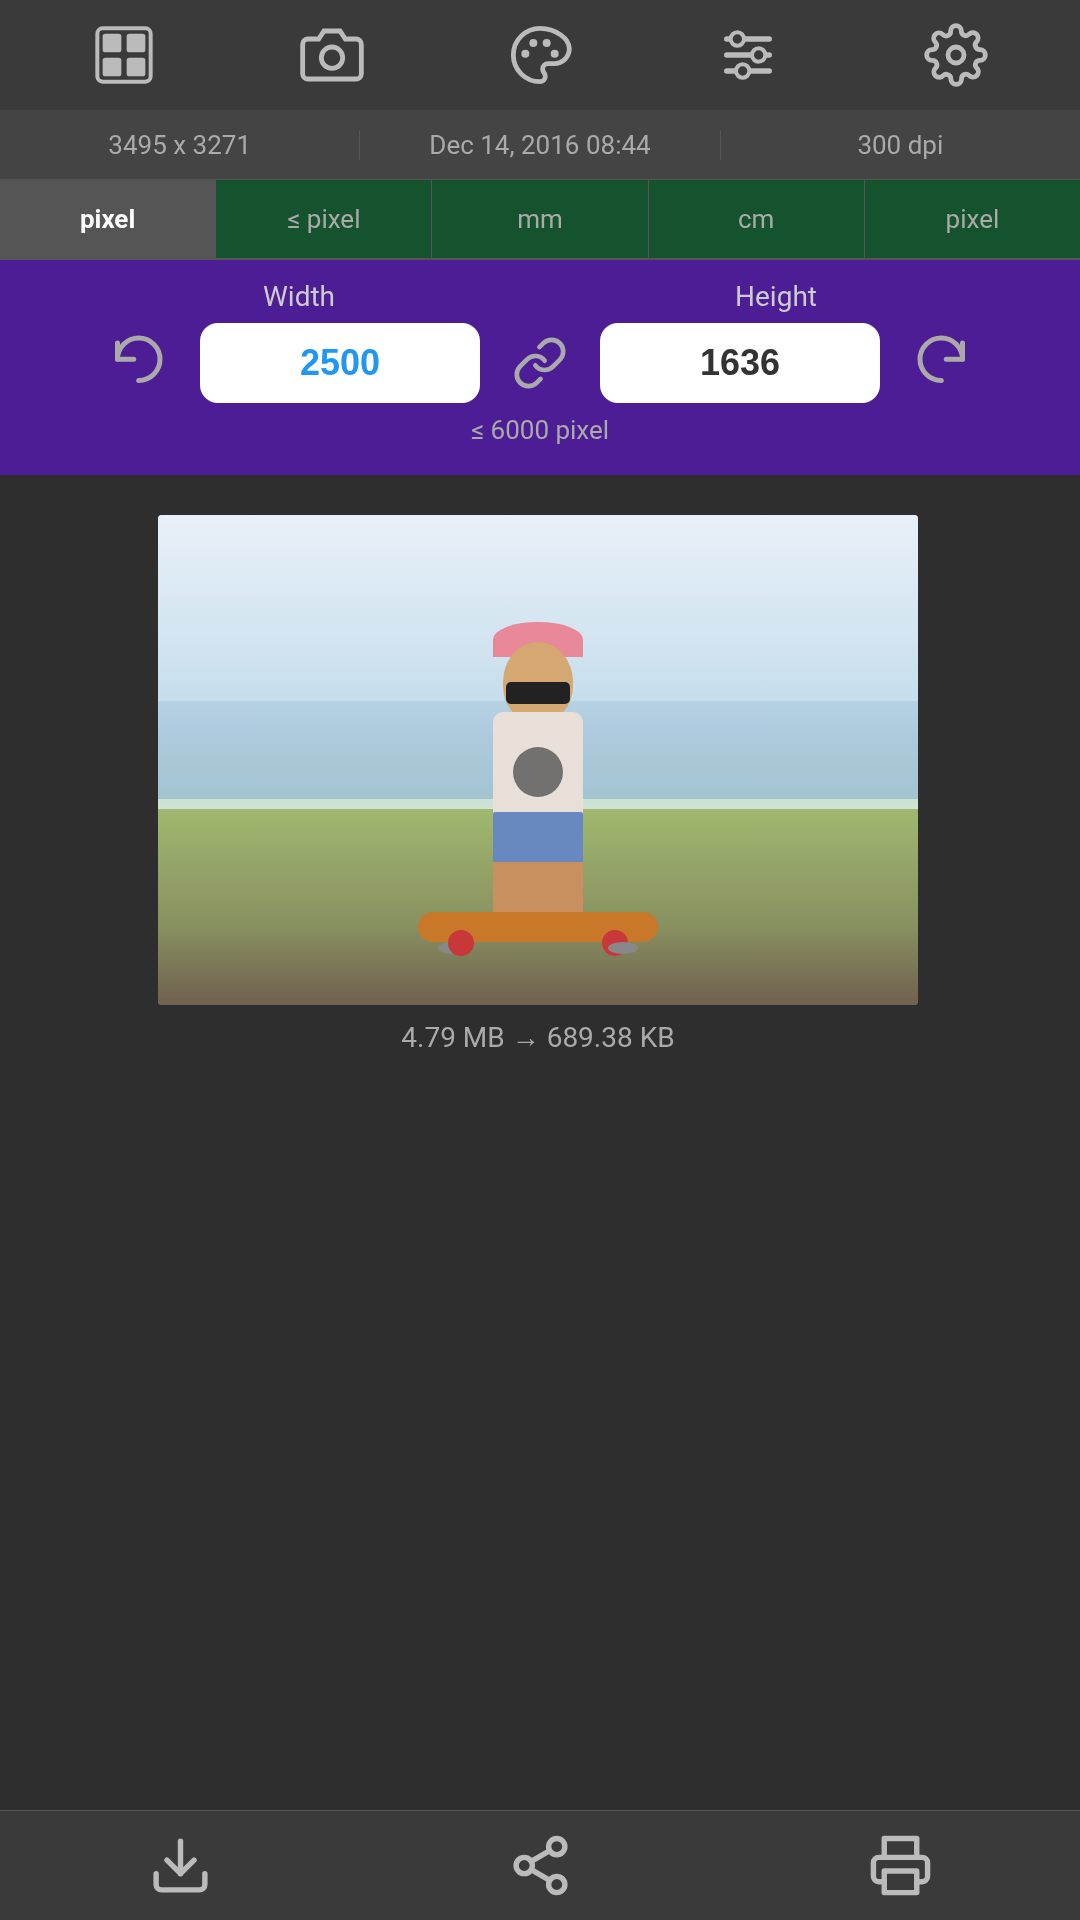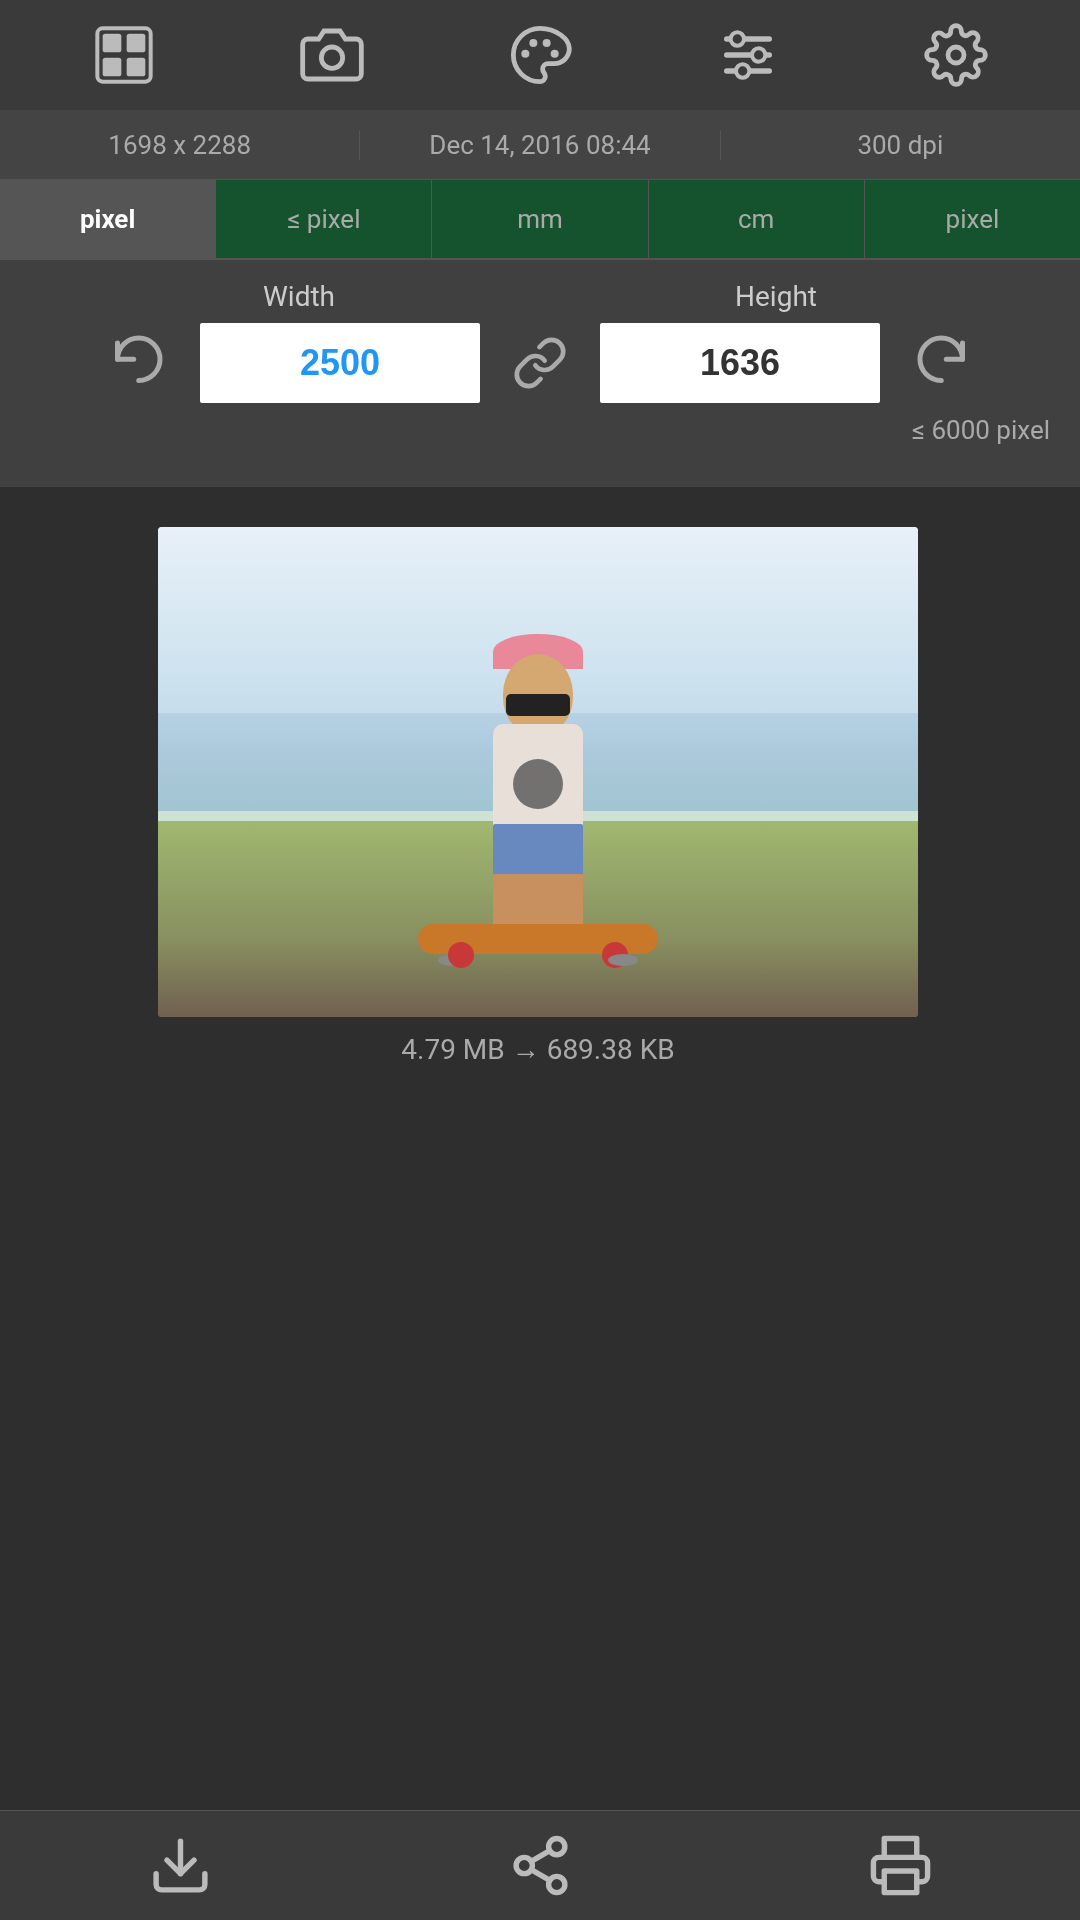--- a/index.html
+++ b/index.html
@@ -71,22 +71,22 @@
     }
     .unit-tab:last-child { border-right: none; }
     .unit-tab.active {
       background: #555;
       color: #fff;
       font-weight: bold;
     }
 
     
     #resize-controls {
-      background: #404040;
-      padding: 20px 30px 42px 30px;
+      background: #4c1d95;
+      padding: 20px 30px 30px 30px;
     }
     .resize-labels {
       display: flex;
       justify-content: center;
       gap: 400px;
       margin-bottom: 10px;
     }
     .resize-label {
       font-size: 28px;
       color: #ccc;
@@ -109,21 +109,21 @@
     .resize-arrow-btn svg {
       width: 60px;
       height: 60px;
       fill: #aaa;
     }
     .resize-input {
       width: 280px;
       height: 80px;
       background: #fff;
       border: none;
-      border-radius: 2px;
+      border-radius: 18px;
       font-size: 36px;
       text-align: center;
       color: #2196F3;
       font-weight: bold;
       outline: none;
     }
     .resize-input.height-val {
       color: #333;
     }
     .link-icon-btn {
@@ -133,21 +133,21 @@
       align-items: center;
       justify-content: center;
       cursor: pointer;
     }
     .link-icon-btn svg {
       width: 56px;
       height: 56px;
       fill: #aaa;
     }
     .constraint-text {
-      text-align: right;
+      text-align: center;
       font-size: 26px;
       color: #aaa;
       margin-top: 12px;
     }
 
     
     #preview-area {
       display: flex;
       align-items: center;
       justify-content: center;
@@ -389,21 +389,21 @@
   </div>
   <div class="toolbar-icon">
     <svg viewBox="0 0 24 24">
         <circle cx="12" cy="12" r="3" fill="none" stroke="#bbb" stroke-width="1.8"></circle>
         <path d="M19.4 15a1.65 1.65 0 0 0 .33 1.82l.06.06a2 2 0 0 1-2.83 2.83l-.06-.06a1.65 1.65 0 0 0-1.82-.33 1.65 1.65 0 0 0-1 1.51V21a2 2 0 0 1-4 0v-.09A1.65 1.65 0 0 0 9 19.4a1.65 1.65 0 0 0-1.82.33l-.06.06a2 2 0 0 1-2.83-2.83l.06-.06A1.65 1.65 0 0 0 4.68 15a1.65 1.65 0 0 0-1.51-1H3a2 2 0 0 1 0-4h.09A1.65 1.65 0 0 0 4.6 9a1.65 1.65 0 0 0-.33-1.82l-.06-.06a2 2 0 0 1 2.83-2.83l.06.06A1.65 1.65 0 0 0 9 4.68a1.65 1.65 0 0 0 1-1.51V3a2 2 0 0 1 4 0v.09a1.65 1.65 0 0 0 1 1.51 1.65 1.65 0 0 0 1.82-.33l.06-.06a2 2 0 0 1 2.83 2.83l-.06.06A1.65 1.65 0 0 0 19.4 9a1.65 1.65 0 0 0 1.51 1H21a2 2 0 0 1 0 4h-.09a1.65 1.65 0 0 0-1.51 1z" fill="none" stroke="#bbb" stroke-width="1.8"></path>
       </svg>
   </div>
 </div>
 
 <div id="info-bar">
-  <div class="info-segment">1698 x 2288</div>
+  <div class="info-segment">3495 x 3271</div>
   <div class="info-segment">Dec 14, 2016 08:44</div>
   <div class="info-segment">300 dpi</div>
 </div>
 
 <div id="unit-tabs">
   <div class="unit-tab active">pixel</div>
   <div class="unit-tab">≤ pixel</div>
   <div class="unit-tab">mm</div>
   <div class="unit-tab">cm</div>
   <div class="unit-tab">pixel</div>

